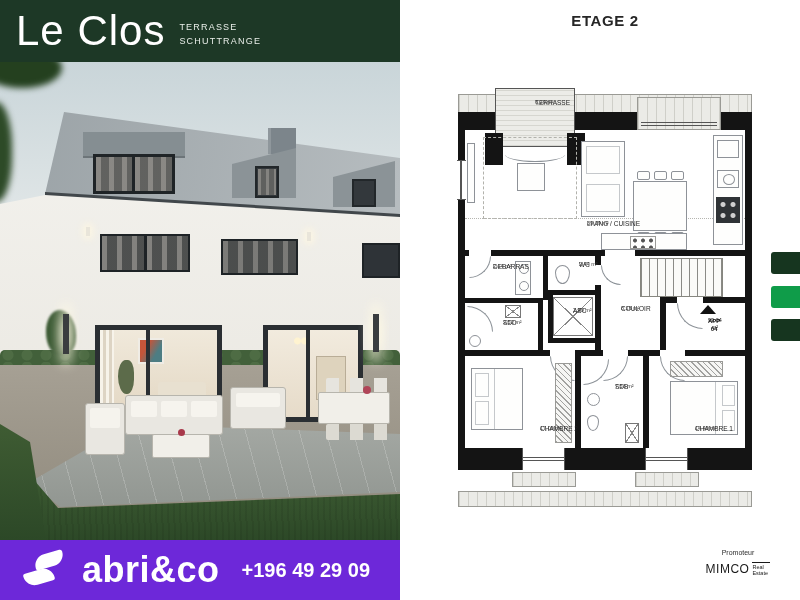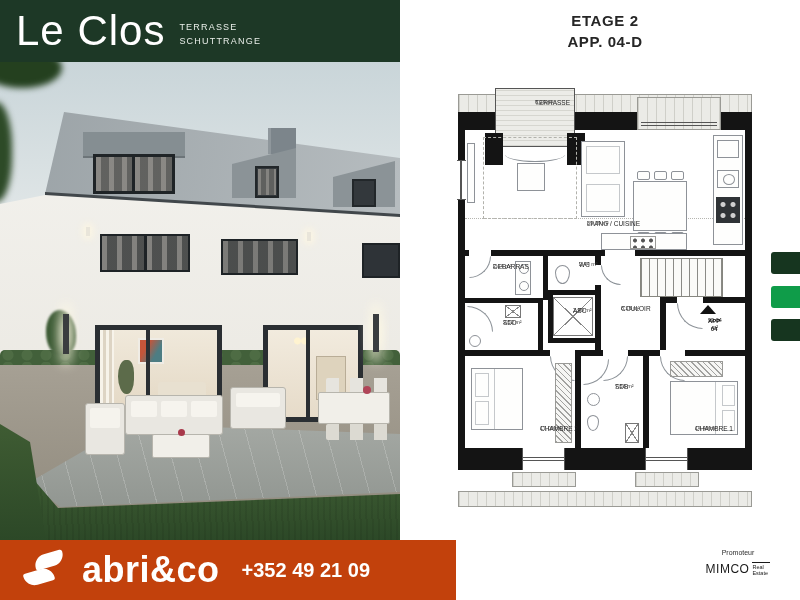--- a/index.html
+++ b/index.html
@@ -10,21 +10,21 @@
   
   .header { left:0; top:0; width:400px; height:62px; background:#1d3826;
             display:flex; align-items:center; padding-left:16px; color:#fff; }
   .logo-title { font-size:42px; font-weight:400; letter-spacing:1px; line-height:1; }
   .logo-sub { margin-left:14px; margin-top:6px; font-size:9px; letter-spacing:1.2px;
               color:#e9eee9; line-height:1.6; }
 
   .photo { left:0; top:62px; width:400px; height:478px; overflow:hidden; background:#dfe5e6; }
   .photo * { position:absolute; }
 
-  .footer { left:0; top:540px; width:456px; height:60px; background:#c2410c;
+  .footer { left:0; top:540px; width:400px; height:60px; background:#6d28d9;
             display:flex; align-items:center; color:#fff; }
   .leaf-wrap { width:52px; height:40px; position:relative; margin-left:22px; }
   .leaf { position:absolute; background:#fff; width:30px; height:14px; }
   .leaf.a { border-radius:14px 3px 14px 3px; transform:rotate(-16deg); left:12px; top:3px; }
   .leaf.b { border-radius:3px 14px 3px 14px; transform:rotate(-16deg); left:2px; top:20px; }
   .brand { font-size:36px; font-weight:700; margin-left:8px; letter-spacing:0.5px; }
   .contact { margin-left:22px; font-size:20px; font-weight:700; line-height:1.25; }
 
   
   .plan-header { left:455px; top:10px; width:300px; text-align:center; color:#262626; }
@@ -159,27 +159,26 @@
   <div style="left:326px;top:362px;width:66px;height:16px;background:repeating-linear-gradient(90deg,#dcdad2 0 13px,transparent 13px 24px);border-radius:2px;"></div>
 </div>
 
 <div class="abs footer">
   <div class="leaf-wrap">
     <div class="leaf a"></div>
     <div class="leaf b"></div>
   </div>
   <div class="brand">abri&amp;co</div>
   <div class="contact">
-    <div>+352 49 21 09</div>
+    <div>+196 49 29 09</div>
   </div>
 </div>
 
 <div class="abs plan-header">
   <div class="l1">ETAGE 2</div>
-  <div class="l1">APP. 04-D</div>
 </div>
 
 <div class="abs plan">
 
   <div class="hatch-v" style="left:3px;top:9px;width:294px;height:19px;"></div>
   <div class="wall" style="left:3px;top:27px;width:37px;height:18px;"></div>
   <div class="wall" style="left:120px;top:27px;width:62px;height:18px;"></div>
   <div class="wall" style="left:266px;top:27px;width:31px;height:18px;"></div>
   <div class="hatch-v" style="left:182px;top:12px;width:84px;height:33px;"></div>
   <div style="left:186px;top:37px;width:76px;height:4px;border-top:1px solid #555;border-bottom:1px solid #555;"></div>

